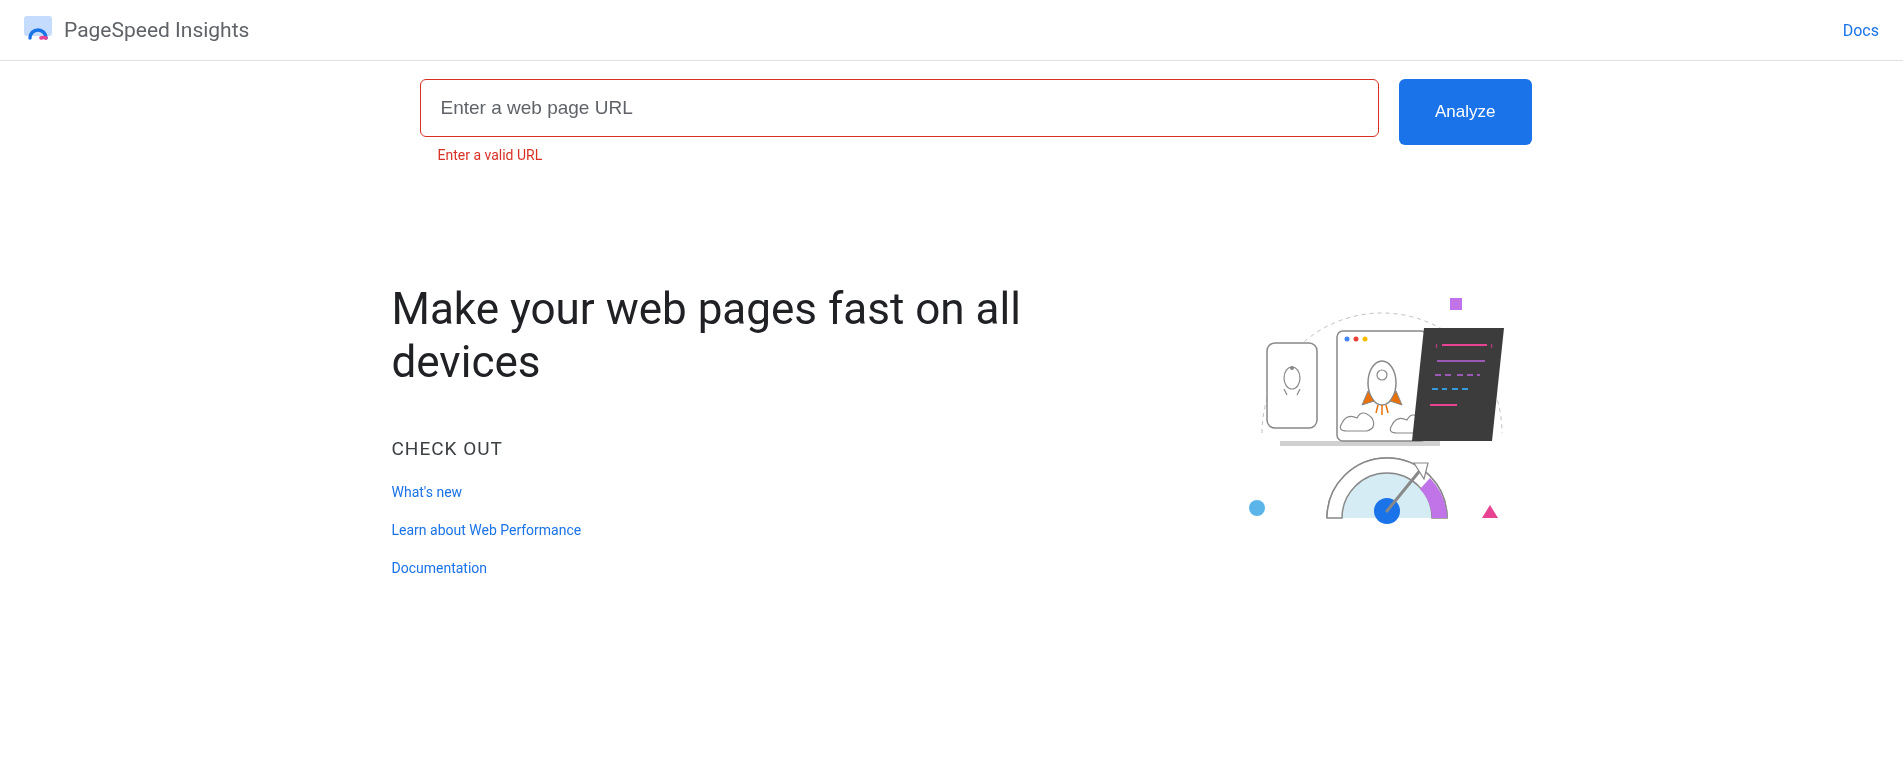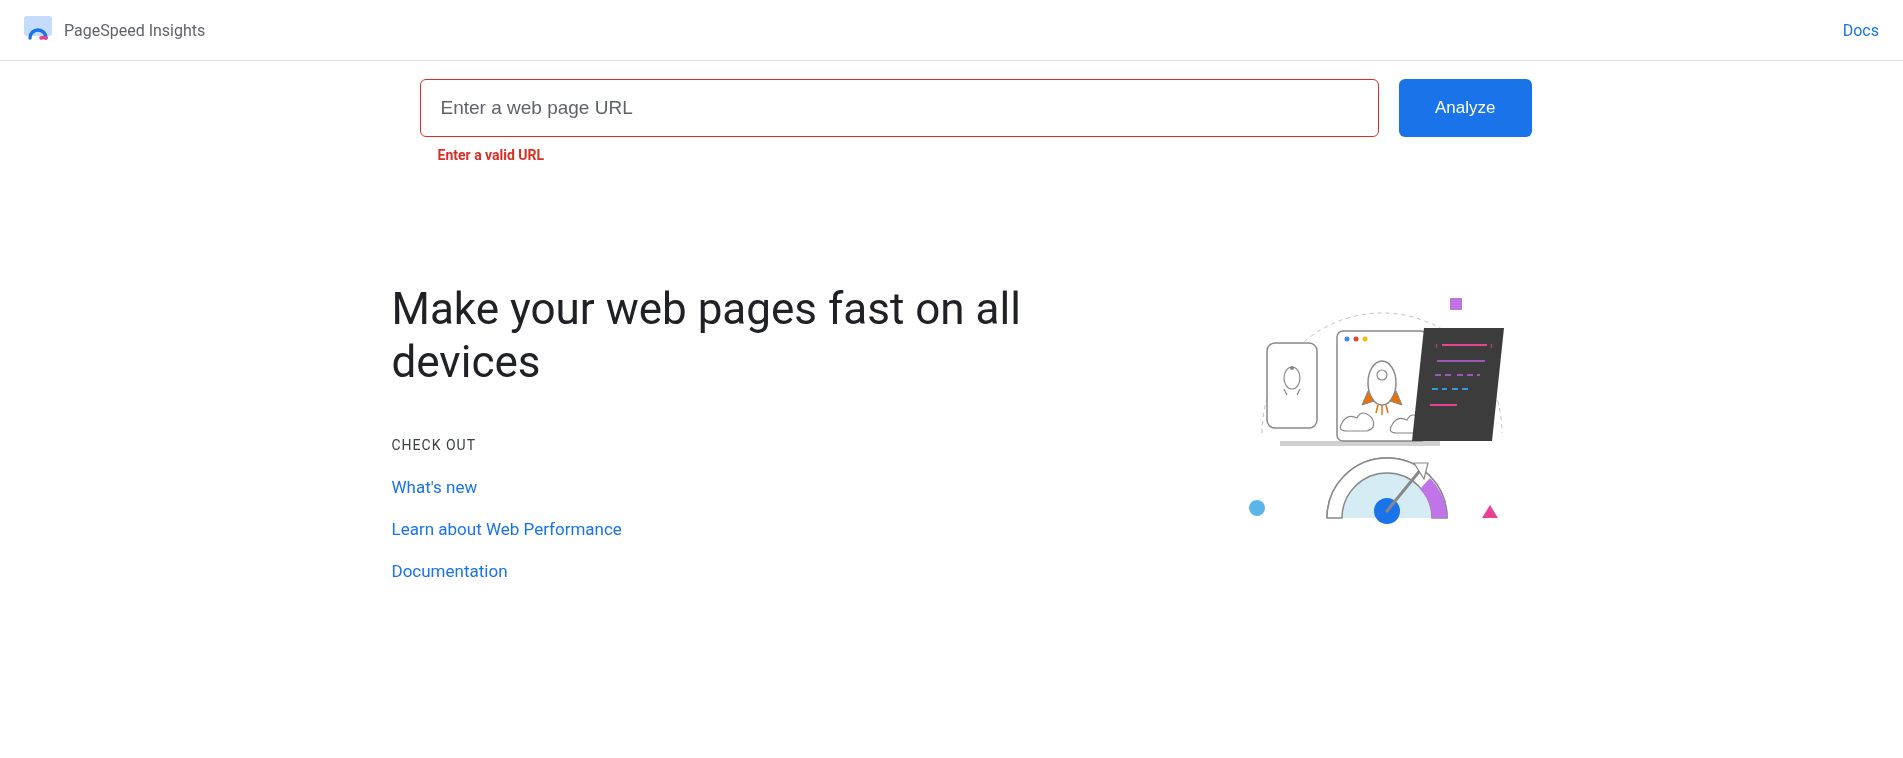--- a/index.html
+++ b/index.html
@@ -38,21 +38,21 @@
       top: 0;
     }
     .logo-arc {
       position: absolute;
       bottom: 0;
       left: 4px;
       width: 20px;
       height: 20px;
     }
     .header-title {
-      font-size: 16px;
+      font-size: 21px;
       font-weight: 400;
       color: #5f6368;
     }
     .docs-link {
       color: #1a73e8;
       text-decoration: none;
       font-size: 16px;
       margin-left: 43px;
     }
     .search-section {
@@ -80,28 +80,27 @@
       color: #202124;
     }
     .url-input::placeholder {
       color: #5f6368;
     }
     .error-msg {
       color: #d93025;
       font-size: 14px;
       margin-top: 10px;
       margin-left: 18px;
-      font-weight: bold;
     }
     .analyze-btn {
       background: #1a73e8;
       color: #fff;
       border: none;
       border-radius: 6px;
-      height: 58px;
+      height: 66px;
       padding: 0 36px;
       font-size: 17px;
       font-weight: 500;
       cursor: pointer;
     }
     .content {
       max-width: 1200px;
       margin: 0 auto;
       padding: 120px 40px 0 40px;
       display: flex;
@@ -112,34 +111,34 @@
       flex: 1;
     }
     .headline {
       font-size: 44px;
       font-weight: 400;
       color: #202124;
       margin-bottom: 48px;
       line-height: 1.2;
     }
     .checkout-label {
-      font-size: 14px;
+      font-size: 19px;
       letter-spacing: 1px;
       color: #3c4043;
       margin-bottom: 24px;
     }
     .link-list {
       display: flex;
       flex-direction: column;
       gap: 22px;
     }
     .link-item {
       color: #1a73e8;
       text-decoration: none;
-      font-size: 17px;
+      font-size: 14px;
     }
     .illustration {
       width: 300px;
       height: 250px;
       position: relative;
       flex-shrink: 0;
     }
   </style>
 </head>
 <body>

